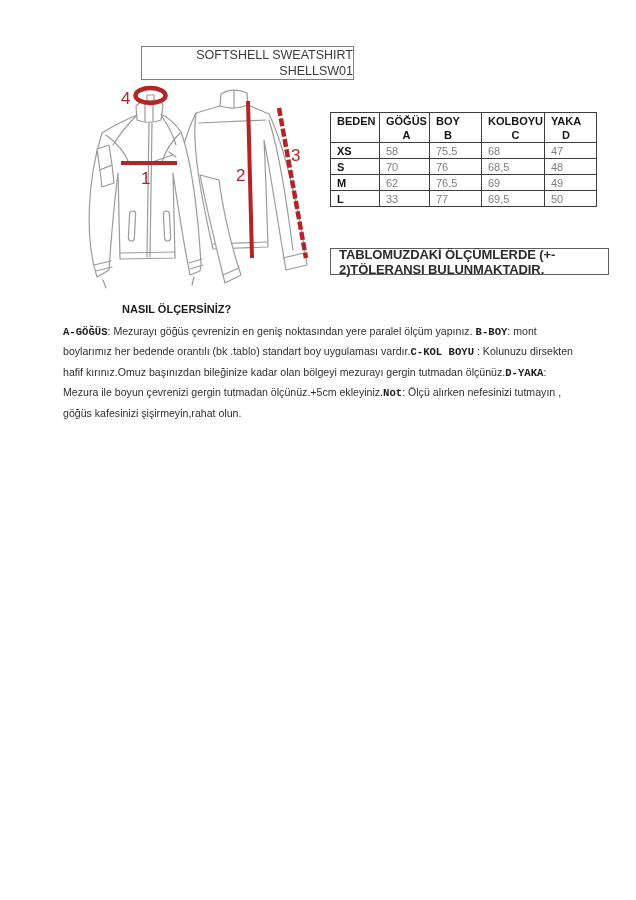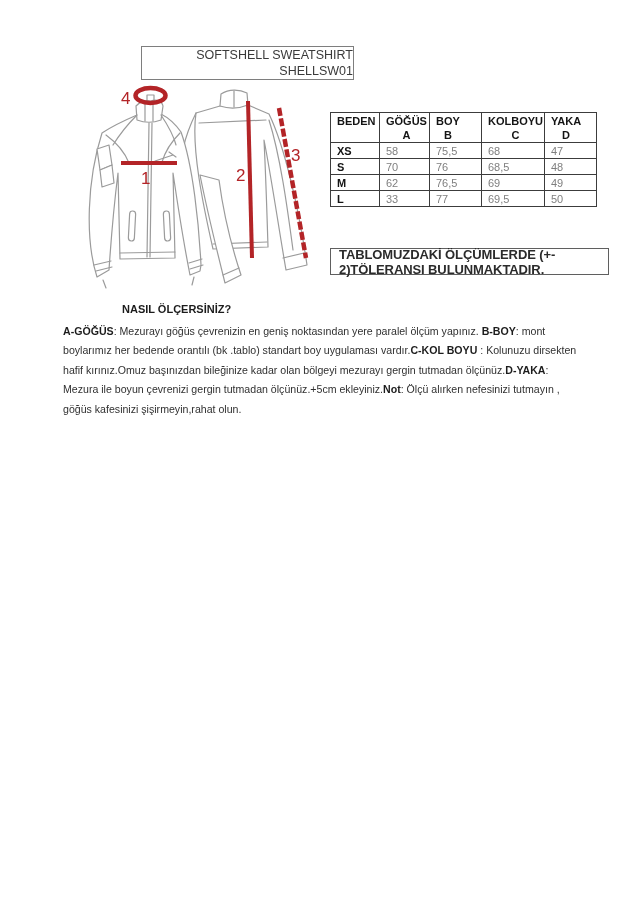--- a/index.html
+++ b/index.html
@@ -37,21 +37,21 @@
 
   .how-heading {
     position:absolute; left:113px; top:303px; font-weight:bold;
     font-size:11px; color:#1c1c1c;margin-left:9px;
   }
 
   .measure-text {
     position:absolute; left:63px; top:322px; width:517px;
     font-size:10.6px; line-height:19.4px; color:#303030; text-align:left;
   }
-  .measure-text b { color:#1c1c1c; }
+  .measure-text b { color:#1c1c1c;font-family:Liberation Mono, monospace; }
 
   .marker-label { font-family:"Liberation Sans", sans-serif; font-size:17px; }
 </style>
 </head>
 <body>
 
 <div class="title-box">
   <div>SOFTSHELL SWEATSHIRT SHELLSW01</div>
 </div>
 

